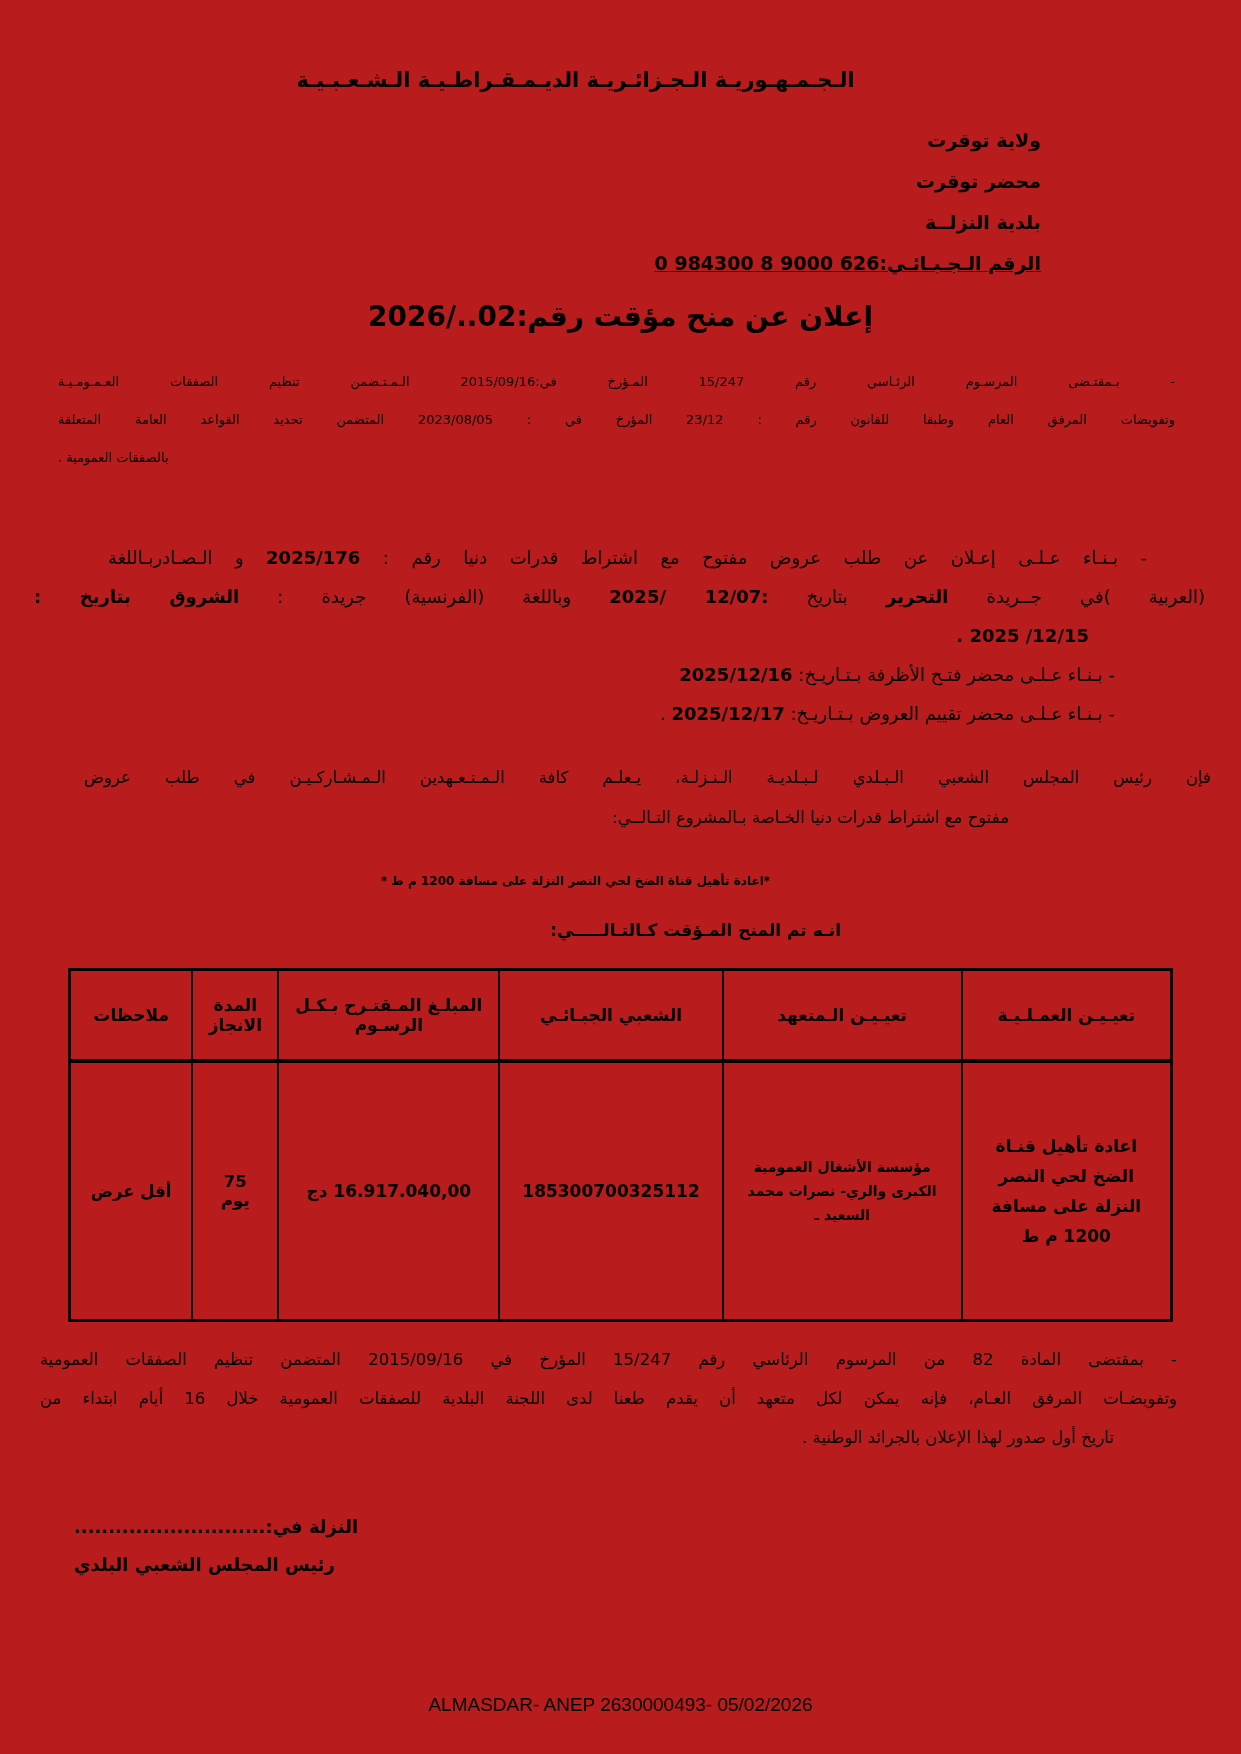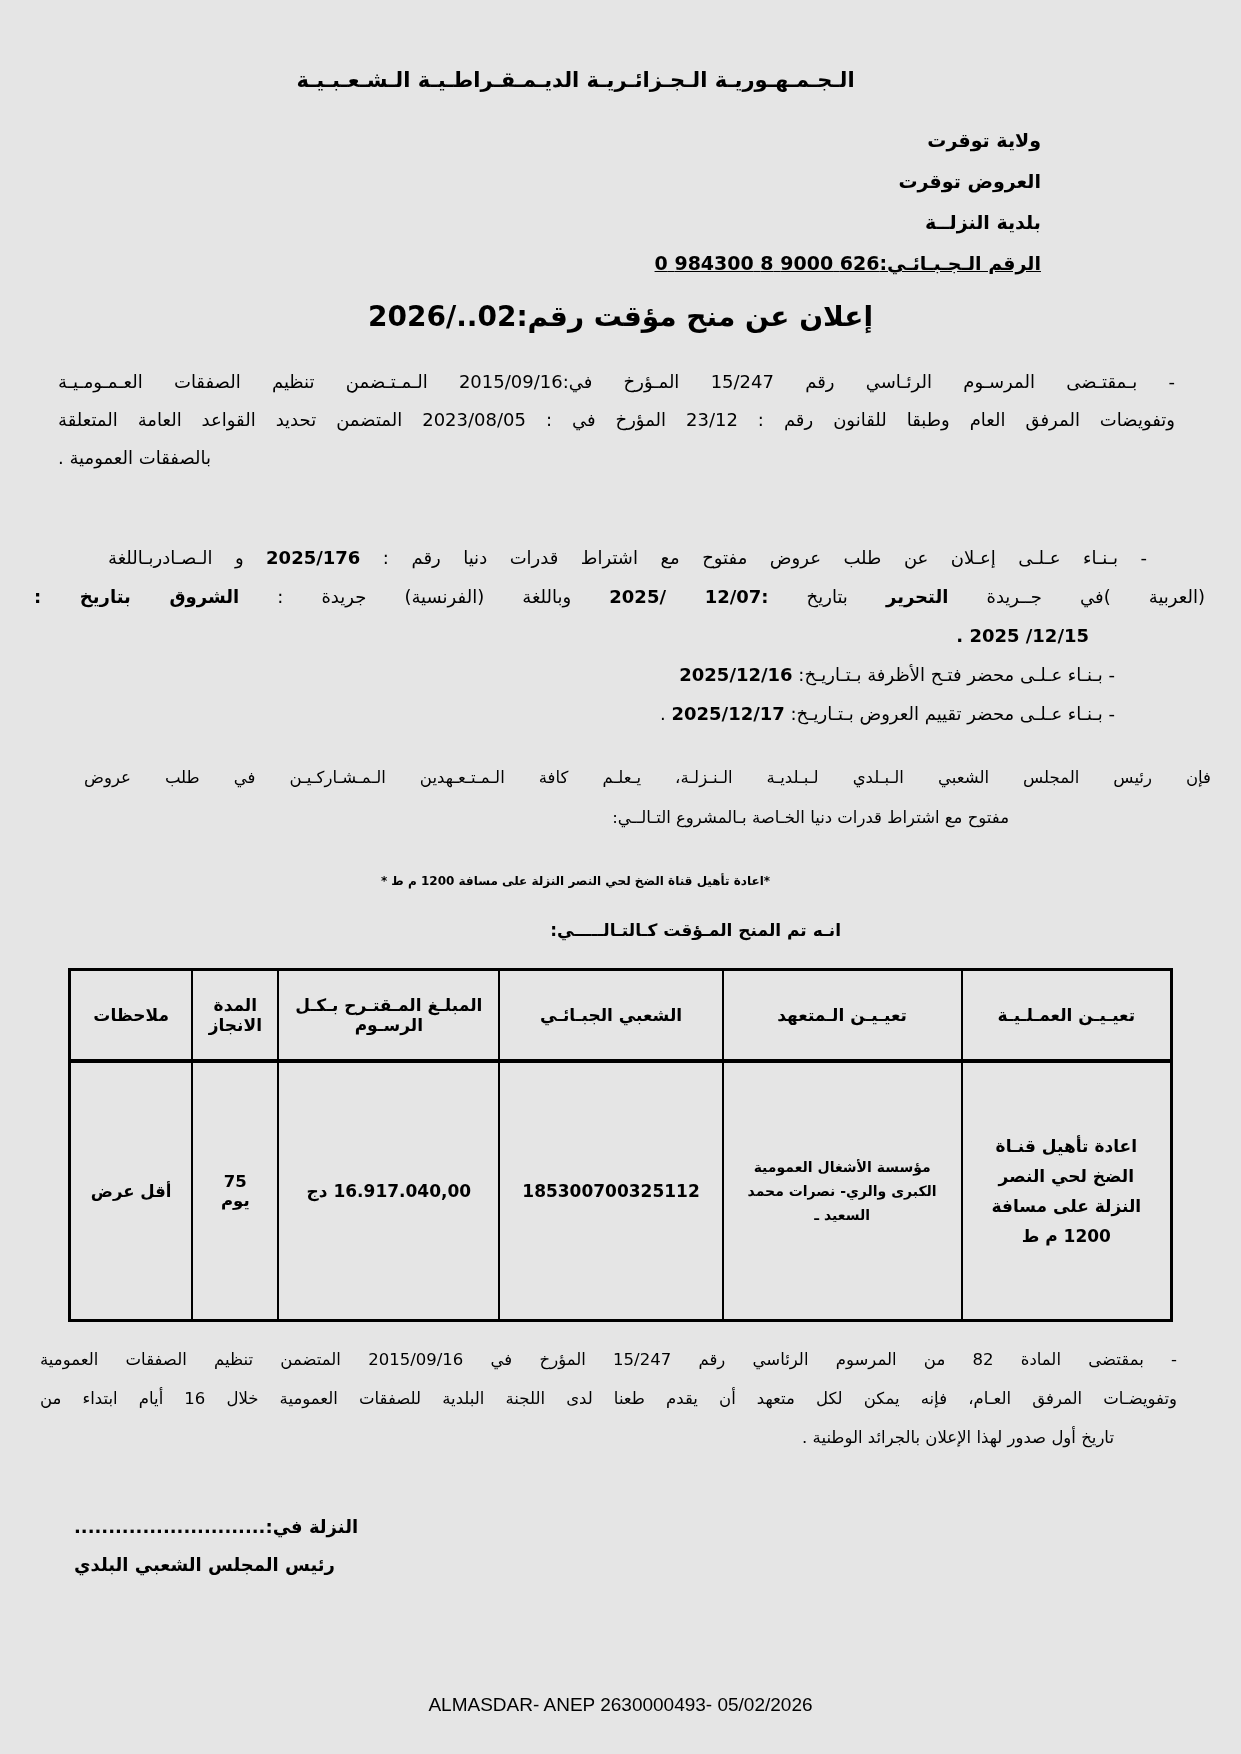--- a/index.html
+++ b/index.html
@@ -1,29 +1,29 @@
 <!DOCTYPE html>
 <html dir="rtl" lang="ar"><head>
 <meta charset="utf-8">
 <style>
   html,body{margin:0;padding:0;background:#ffffff;}
   .page{
-    position:relative;width:1241px;height:1754px;background:#e5e5e5;color:#000;
+    position:relative;width:1241px;height:1754px;background:#b91c1c;color:#000;
     font-family:"DejaVu Sans", sans-serif;direction:rtl;overflow:hidden;
   }
   .abs{position:absolute;}
   .b{font-weight:bold;}
   .j{text-align:justify;text-align-last:justify;-moz-text-align-last:justify;}
   .al{text-align:left;}
 
   #sec-republic{top:68px;left:0;right:90px;text-align:center;font-size:21px;font-weight:bold;letter-spacing:.5px;}
   #sec-agency{top:120px;right:200px;text-align:right;font-weight:bold;font-size:19px;line-height:41px;}
   #sec-agency .taxline{text-decoration:underline;}
   #sec-title{top:300px;left:0;right:0;text-align:center;font-size:28px;font-weight:bold;}
-  #sec-para1{top:363px;right:66px;left:58px;font-size:18px;line-height:38px;}
+  #sec-para1{top:363px;right:66px;left:58px;font-size:13px;line-height:38px;}
   #sec-bullets{top:538px;left:0;right:0;font-size:18px;line-height:39px;}
   .b1l1{margin-right:94px;margin-left:108px;}
   .b1l2{margin-right:36px;margin-left:34px;}
   .b1l3{text-align:right;padding-left:8px;padding-right:152px;}
   .b2line{text-align:right;padding-right:126px;}
   #sec-para2{top:758px;left:0;right:0;font-size:16.5px;line-height:40px;}
   .p2l1{margin-right:30px;margin-left:84px;}
   .p2l2{text-align:right;padding-right:232px;}
   #sec-project{top:874px;left:6px;right:0;text-align:center;padding-right:96px;font-size:12px;font-weight:bold;}
   #sec-award{top:920px;left:0;right:0;text-align:right;padding-right:400px;font-size:17px;font-weight:bold;}
@@ -45,21 +45,21 @@
 </style>
 </head>
 <body>
 
 <div class="page">
 
   <div id="sec-republic" class="abs">الـجـمـهـوريـة الـجـزائـريـة الديـمـقـراطـيـة الـشـعـبـيـة</div>
 
   <div id="sec-agency" class="abs">
     <div>ولاية توقرت</div>
-    <div>العروض توقرت</div>
+    <div>محضر توقرت</div>
     <div>بلدية النزلــة</div>
     <div class="taxline">الرقم الـجـبـائـي:626 9000 8 984300 0</div>
   </div>
 
   <div id="sec-title" class="abs">إعلان عن منح مؤقت رقم:02../2026</div>
 
   <div id="sec-para1" class="abs">
     <div class="j">- بـمقتـضى المرسـوم الرئـاسي رقم 15/247 المـؤرخ في:2015/09/16 الـمـتـضمن تنظيم الصفقات العـمـومـيـة</div>
     <div class="j">وتفويضات المرفق العام وطبقا للقانون رقم : 23/12 المؤرخ في : 2023/08/05 المتضمن تحديد القواعد العامة المتعلقة</div>
     <div class="al">بالصفقات العمومية .</div>

